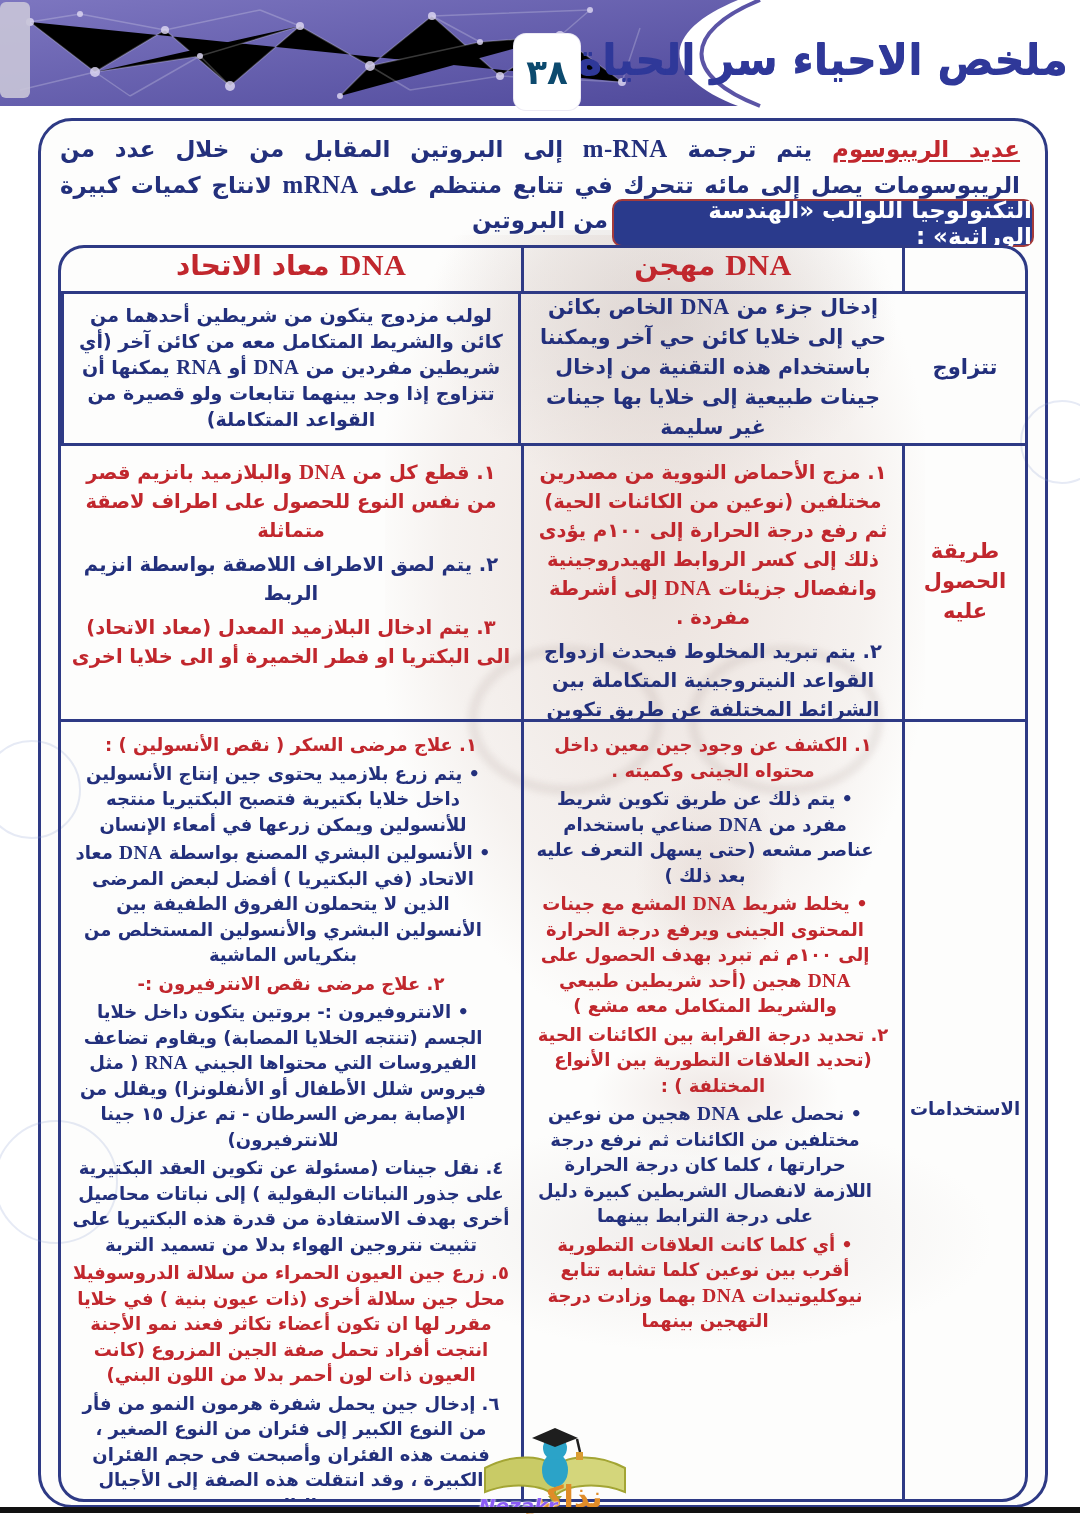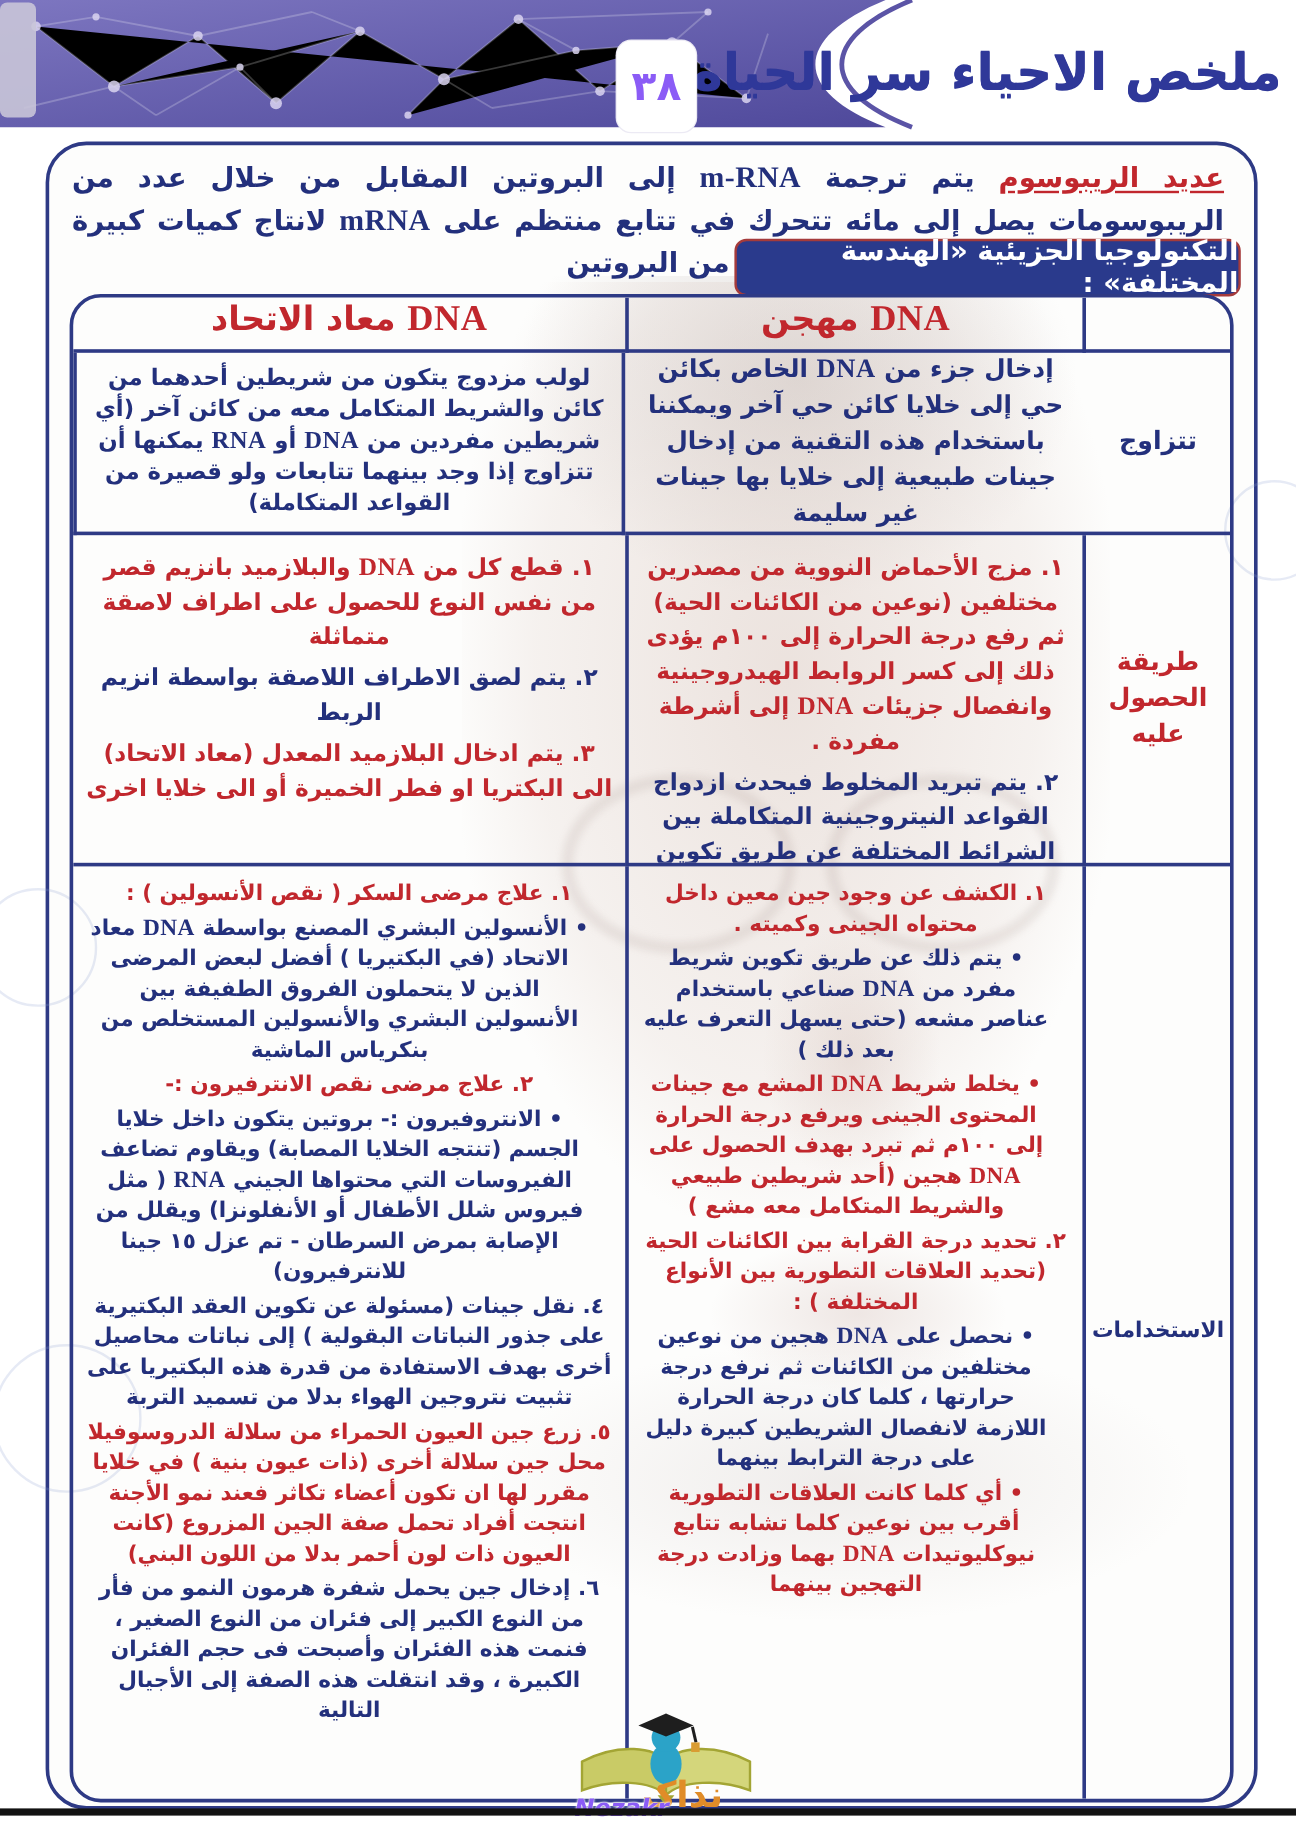--- a/index.html
+++ b/index.html
@@ -15,21 +15,21 @@
   
   .hdr{position:absolute;left:0;top:0;width:1080px;height:112px;z-index:4}
   .page-title{
     position:absolute;top:35px;right:12px;z-index:5;direction:rtl;
     font-size:42px;font-weight:bold;color:#2f3899;
     text-shadow:0 1px 0 #2f3899;
   }
   .tab38{
     position:absolute;left:514px;top:34px;width:66px;height:76px;z-index:6;
     background:#ffffff;border-radius:12px;display:flex;align-items:center;justify-content:center;
-    font-size:34px;font-weight:bold;color:#8b5cf6;box-shadow:0 0 0 1px #eceaf4;
+    font-size:34px;font-weight:bold;color:#0c4a6e;box-shadow:0 0 0 1px #eceaf4;
   }
   .corner-block{position:absolute;left:0;top:2px;width:30px;height:96px;background:#c9c5d8;border-radius:6px;z-index:5;opacity:.9}
 
   
   .frame{
     position:absolute;left:38px;top:118px;width:1004px;height:1384px;z-index:1;
     border:3.5px solid #2e3a85;border-radius:34px;background:rgba(252,251,249,.55);
   }
 
   
@@ -152,21 +152,21 @@
   <div class="f-nose"></div>
   <div class="f-mouth"></div>
   <div class="f-shoulder"></div>
   <div class="wm-circle wm-c1"></div>
   <div class="wm-circle wm-c2"></div>
   <div class="wm-circle wm-c3"></div>
 </div>
 
 <div class="intro"><p class="titem"><span class="red uline">عديد الريبوسوم</span><span class="blue"> يتم ترجمة </span><span class="blue latin">m-RNA</span><span class="blue"> إلى البروتين المقابل من خلال عدد من الريبوسومات يصل إلى مائه تتحرك في تتابع منتظم على </span><span class="blue latin">mRNA</span><span class="blue"> لانتاج كميات كبيرة من البروتين</span></p></div>
 
-<div class="banner">التكنولوجيا الجزيئية «الهندسة المختلفة» :</div>
+<div class="banner">التكنولوجيا اللوالب «الهندسة الوراثية» :</div>
 
 <div class="ctable">
 
   <div class="cell chead hrow">
       <p class="titem"><span class="red latin">DNA</span><span class="red"> معاد الاتحاد</span></p>
     </div>
   <div class="cell chead hrow mid">
       <p class="titem"><span class="red latin">DNA</span><span class="red"> مهجن</span></p>
     </div>
   <div class="cell chead hrow"></div>
@@ -189,20 +189,21 @@
   <div class="cell meth rrow mid">
       <p class="titem"><span class="red">١. مزج الأحماض النووية من مصدرين مختلفين (نوعين من الكائنات الحية) ثم رفع درجة الحرارة إلى ١٠٠م يؤدى ذلك إلى كسر الروابط الهيدروجينية وانفصال جزيئات </span><span class="red latin">DNA</span><span class="red"> إلى أشرطة مفردة .</span></p>
       <p class="titem"><span class="blue">٢. يتم تبريد المخلوط فيحدث ازدواج القواعد النيتروجينية المتكاملة بين الشرائط المختلفة عن طريق تكوين روابط هيدروجينية جديدة</span></p>
     </div>
   <div class="cell lab rrow">
       <p class="titem"><span class="red">طريقة الحصول عليه</span></p>
     </div>
 
   <div class="cell use">
       <p class="titem"><span class="red">١. علاج مرضى السكر ( نقص الأنسولين ) :</span></p>
+      <p class="titem ind"><span class="blue">• يتم زرع بلازميد يحتوى جين إنتاج الأنسولين داخل خلايا بكتيرية فتصبح البكتيريا منتجه للأنسولين ويمكن زرعها في أمعاء الإنسان</span></p>
       <p class="titem ind"><span class="blue">• الأنسولين البشري المصنع بواسطة </span><span class="blue latin">DNA</span><span class="blue"> معاد الاتحاد (في البكتيريا ) أفضل لبعض المرضى الذين لا يتحملون الفروق الطفيفة بين الأنسولين البشري والأنسولين المستخلص من بنكرياس الماشية</span></p>
       <p class="titem"><span class="red">٢. علاج مرضى نقص الانترفيرون :-</span></p>
       <p class="titem ind"><span class="blue">• الانتروفيرون :- بروتين يتكون داخل خلايا الجسم (تنتجه الخلايا المصابة) ويقاوم تضاعف الفيروسات التي محتواها الجيني </span><span class="blue latin">RNA</span><span class="blue"> ( مثل فيروس شلل الأطفال أو الأنفلونزا) ويقلل من الإصابة بمرض السرطان - تم عزل ١٥ جينا للانترفيرون)</span></p>
       <p class="titem"><span class="blue">٤. نقل جينات (مسئولة عن تكوين العقد البكتيرية على جذور النباتات البقولية ) إلى نباتات محاصيل أخرى بهدف الاستفادة من قدرة هذه البكتيريا على تثبيت نتروجين الهواء بدلا من تسميد التربة</span></p>
       <p class="titem"><span class="red">٥. زرع جين العيون الحمراء من سلالة الدروسوفيلا محل جين سلالة أخرى (ذات عيون بنية ) في خلايا مقرر لها ان تكون أعضاء تكاثر فعند نمو الأجنة انتجت أفراد تحمل صفة الجين المزروع (كانت العيون ذات لون أحمر بدلا من اللون البني)</span></p>
       <p class="titem"><span class="blue">٦. إدخال جين يحمل شفرة هرمون النمو من فأر من النوع الكبير إلى فئران من النوع الصغير ، فنمت هذه الفئران وأصبحت فى حجم الفئران الكبيرة ، وقد انتقلت هذه الصفة إلى الأجيال التالية</span></p>
     </div>
   <div class="cell use mid">
       <p class="titem"><span class="red">١. الكشف عن وجود جين معين داخل محتواه الجينى وكميته .</span></p>
       <p class="titem ind"><span class="blue">• يتم ذلك عن طريق تكوين شريط مفرد من </span><span class="blue latin">DNA</span><span class="blue"> صناعي باستخدام عناصر مشعه (حتى يسهل التعرف عليه بعد ذلك )</span></p>

